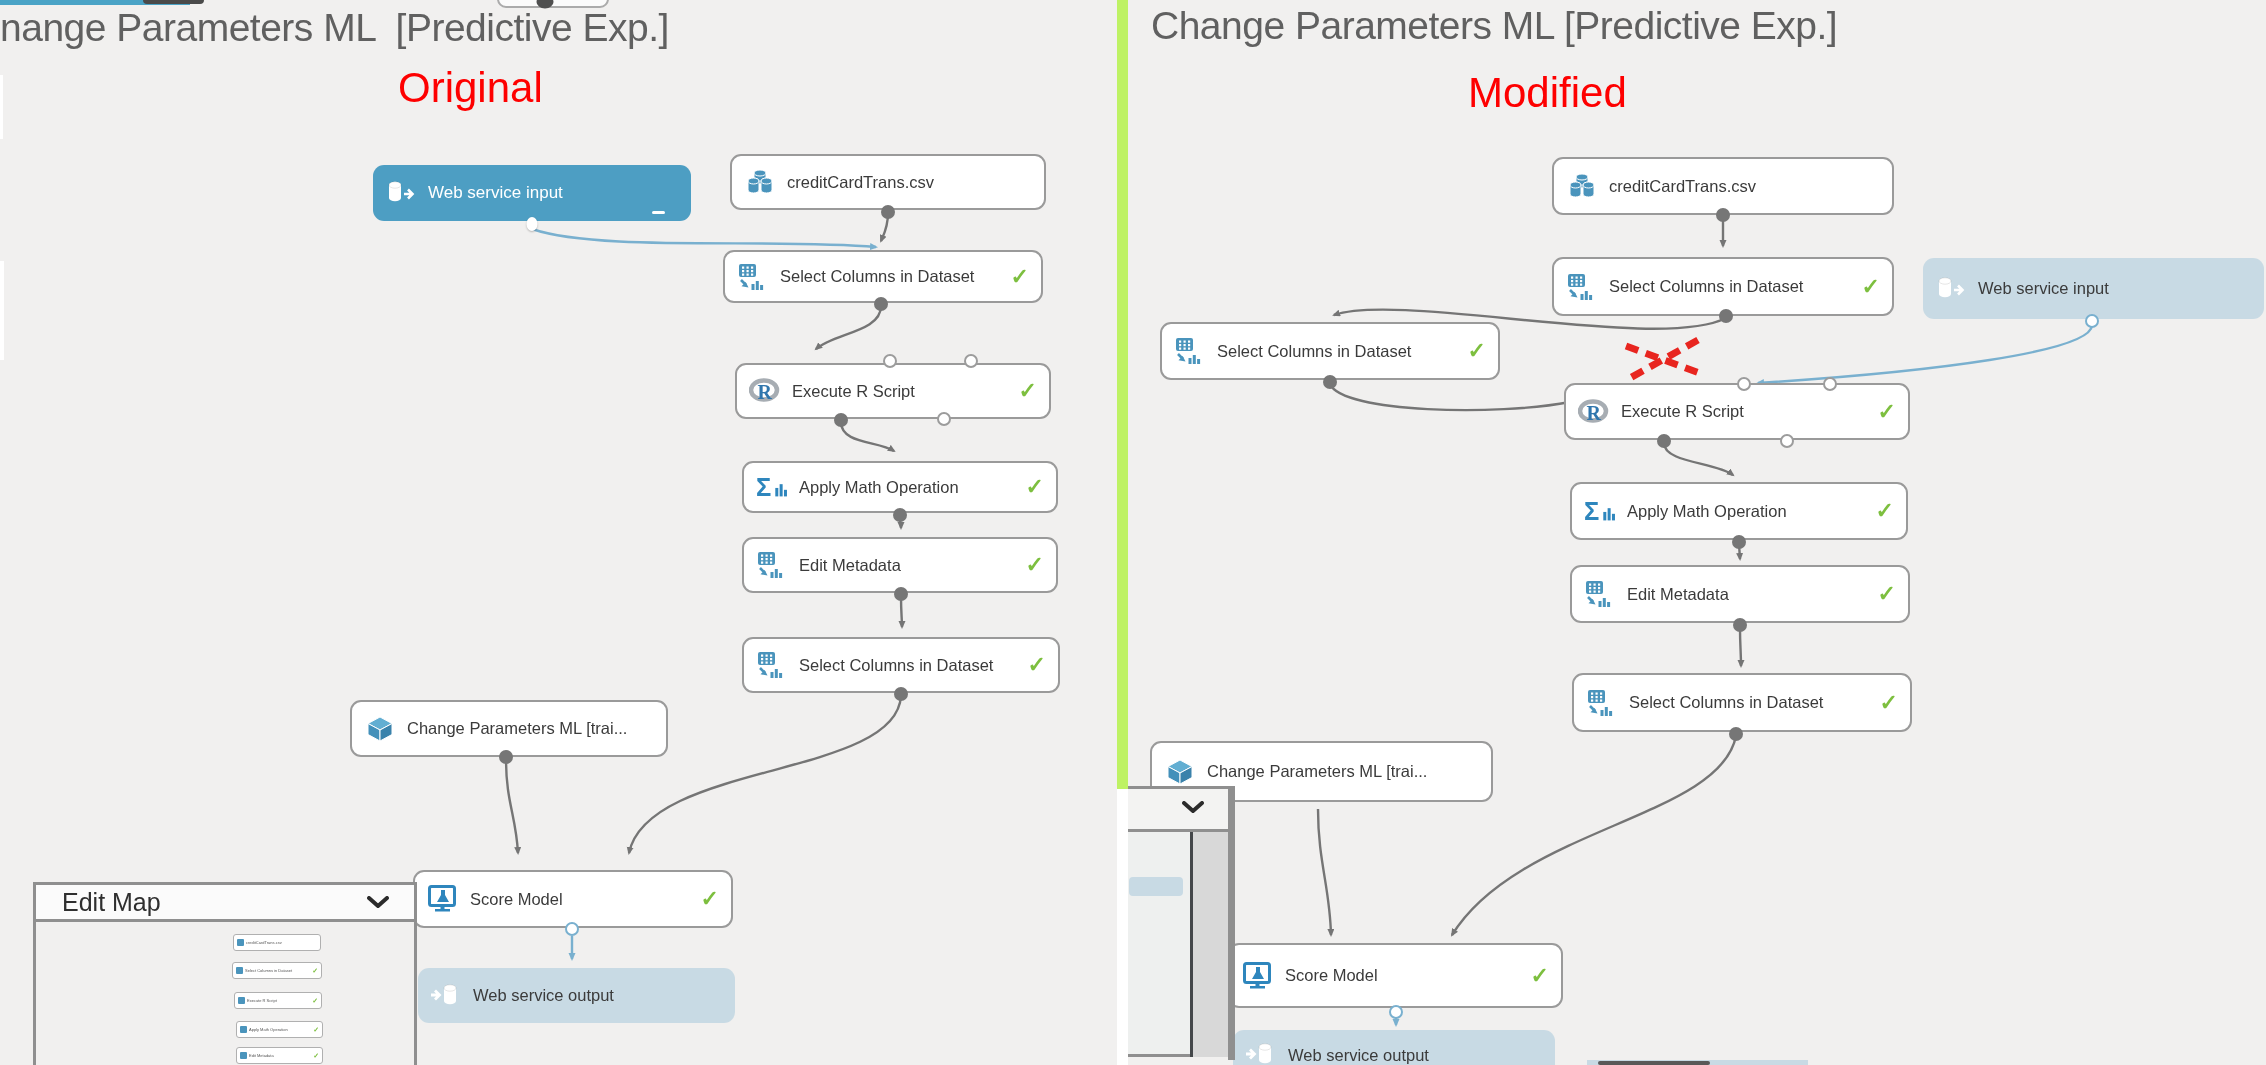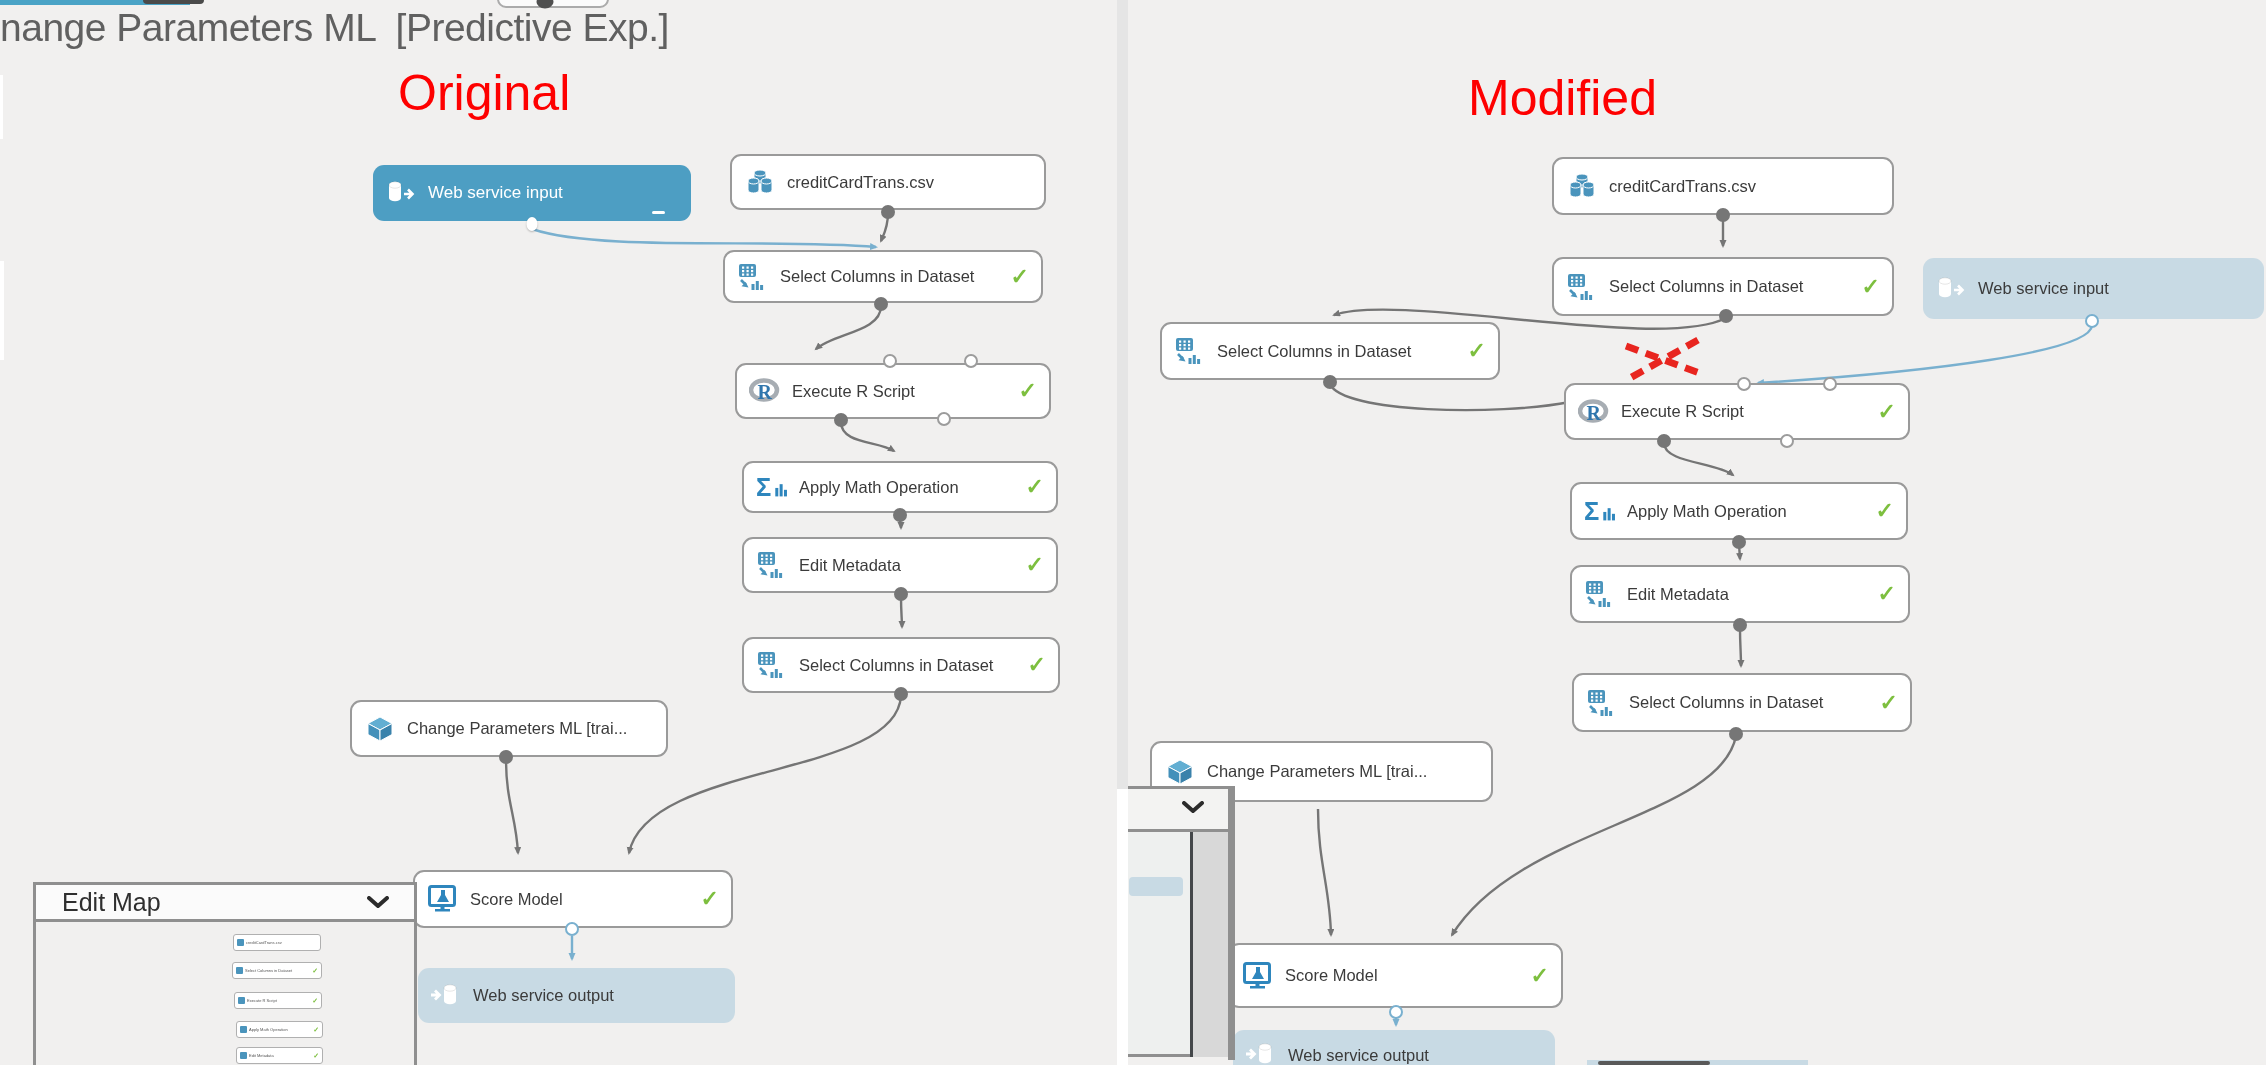--- a/index.html
+++ b/index.html
@@ -1,23 +1,23 @@
 <!DOCTYPE html>
 <html><head>
 <meta charset="utf-8">
 <style>
   html,body{margin:0;padding:0;background:#fff;width:2266px;height:1065px;overflow:hidden;
     font-family:"Liberation Sans",sans-serif;}
-  .stage{position:relative;width:2266px;height:789px;background:#e5e5e5;}
+  .stage{position:relative;width:2266px;height:789px;background:#bef264;}
   .canvas{position:absolute;top:0;height:1065px;background:#f1f0ef;}
   .canvas.left{left:0;width:1117px;}
   .canvas.right{left:1128px;width:1138px;}
   .title{position:absolute;font-size:39px;font-weight:300;color:#606060;letter-spacing:-0.5px;
     white-space:pre;z-index:5;}
-  .annot{position:absolute;font-size:50px;color:#fe0000;z-index:5;}
+  .annot{position:absolute;font-size:42px;color:#fe0000;z-index:5;}
   .connlayer{position:absolute;left:0;top:0;width:2266px;height:1065px;z-index:1;}
   .node{position:absolute;background:#fff;border:2px solid #9a9a9a;border-radius:11px;
     display:flex;align-items:center;box-sizing:border-box;padding:0 12px;gap:11px;z-index:2;}
   .node .lbl{font-size:16.5px;color:#3b3b3b;white-space:nowrap;overflow:hidden;flex:1;}
   .node .check{color:#7dbf3f;font-size:22px;font-weight:bold;margin-left:4px;}
   .node.sel{background:#4d9ec3;border:none;}
   .node.sel .lbl{color:#fff;font-size:17px;}
   .node.pale{background:#c8dae4;border:none;}
   .ic{width:32px;height:28px;flex:0 0 auto;}
   .dash{position:absolute;right:26px;bottom:7px;width:13px;height:3px;background:#fff;border-radius:2px;}
@@ -188,20 +188,21 @@
     </g>
     <g stroke="#e8251f" stroke-width="7" stroke-dasharray="13 8" fill="none">
       <path d="M1626 346 L1702 374"></path>
       <path d="M1698 340 L1630 378"></path>
     </g>
   </svg>
   </div>
 
   <div class="title" style="left:0;top:6px">nange Parameters ML  [Predictive Exp.]</div>
   <div class="annot" style="left:398px;top:64px">Original</div>
+  <div class="title" style="left:1151px;top:4px">Change Parameters ML [Predictive Exp.]</div>
   <div class="annot" style="left:1468px;top:69px">Modified</div>
 
   <div class="node sel" style="left:373px;top:165px;width:318px;height:56px">
     <svg class="ic">
         <use href="#i-ws-in"></use>
       </svg>
     <span class="lbl">Web service input</span>
     <div class="dash"></div>
   </div>
   <div class="node" style="left:730px;top:154px;width:316px;height:56px">

